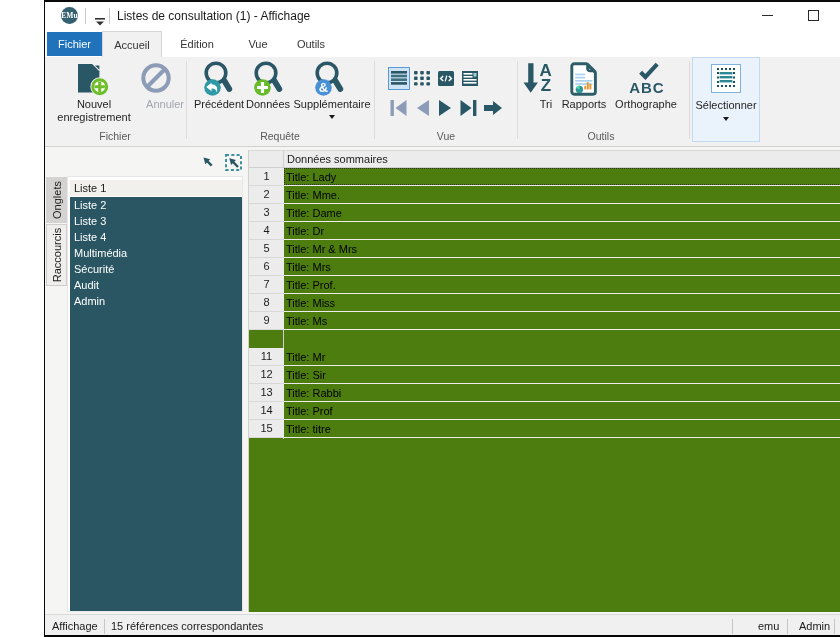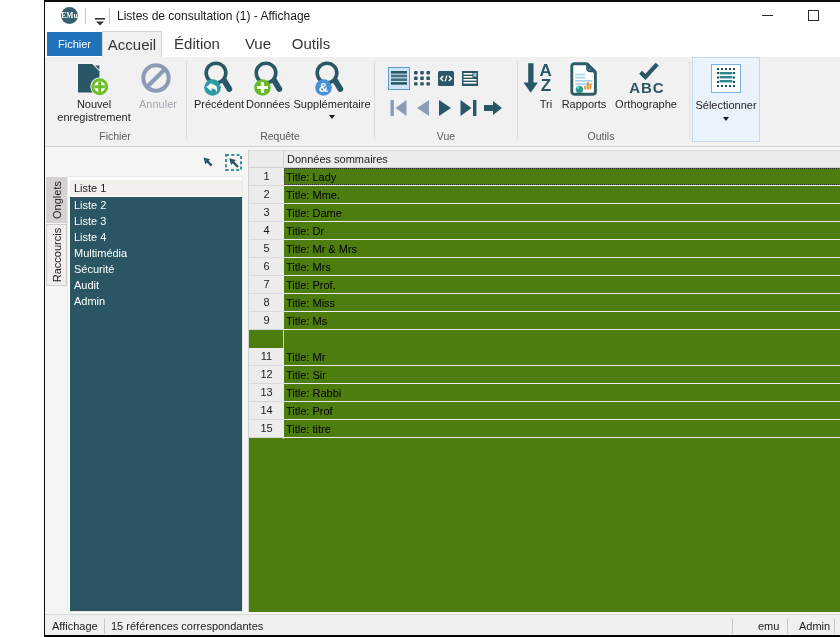--- a/index.html
+++ b/index.html
@@ -14,28 +14,28 @@
           background:#34606f; color:#fff; font-family:"Liberation Serif",serif; font-size:7.5px;
           text-align:center; line-height:17px; font-weight:bold; }
   .tsep { position:absolute; top:8px; width:1px; height:16px; background:#c9c9c9; }
   #qat { position:absolute; left:50px; top:12px; }
   #title-text { position:absolute; left:73px; top:0; height:31px; line-height:32px; font-size:12px; color:#1a1a1a; }
   .winbtn { position:absolute; top:0; width:45px; height:31px; }
   
   #tabrow { position:absolute; left:0; top:31px; width:840px; height:26px; background:#ffffff; }
   #tab-fichier { position:absolute; left:3px; top:1px; width:55px; height:24px; background:#2072bb;
                  color:#fff; font-size:11px; text-align:center; line-height:25px; }
-  .tab { position:absolute; top:0; height:26px; font-size:15px; color:#343434; text-align:center; line-height:26px; }
+  .tab { position:absolute; top:0; height:26px; font-size:11px; color:#343434; text-align:center; line-height:26px; }
   #tab-accueil { left:58px; width:60px; background:#f1f1f2; border:1px solid #d5d5d5; border-bottom:none; }
   
   #ribbon { position:absolute; left:0; top:57px; width:840px; height:90px; background:#f1f1f2; border-bottom:1px solid #d2d2d2; }
   .gsep { position:absolute; top:4px; width:1px; height:78px; background:#dcdcdc; }
   .glabel { position:absolute; top:73px; width:120px; text-align:center; font-size:10.5px; color:#5a5a5a; }
   .biglabel { position:absolute; top:41px; text-align:center; font-size:11px; color:#252525; line-height:13px; }
-  .greylabel { color:#a0a6ad; }
+  .greylabel { color:#a0a6ad;text-align:right; }
   
   #content { position:absolute; left:0; top:147px; width:840px; height:467px; background:#f5f5f4; }
   
   .vtab { position:absolute; left:2px; width:21px; }
   .vtab span { position:absolute; left:50%; top:50%; transform:translate(-50%,-50%) rotate(-90deg);
                font-size:11px; color:#1c1c1c; white-space:nowrap; }
   #vtab1 { top:30px; height:46px; background:#d5d3d1; }
   #vtab2 { top:77px; height:62px; background:#efeeec; border:1px solid #cfcecc; }
   
   #listpanel { position:absolute; left:23px; top:29px; width:176px; height:436px; background:#ffffff; border:1px solid #e8e8e8; }

